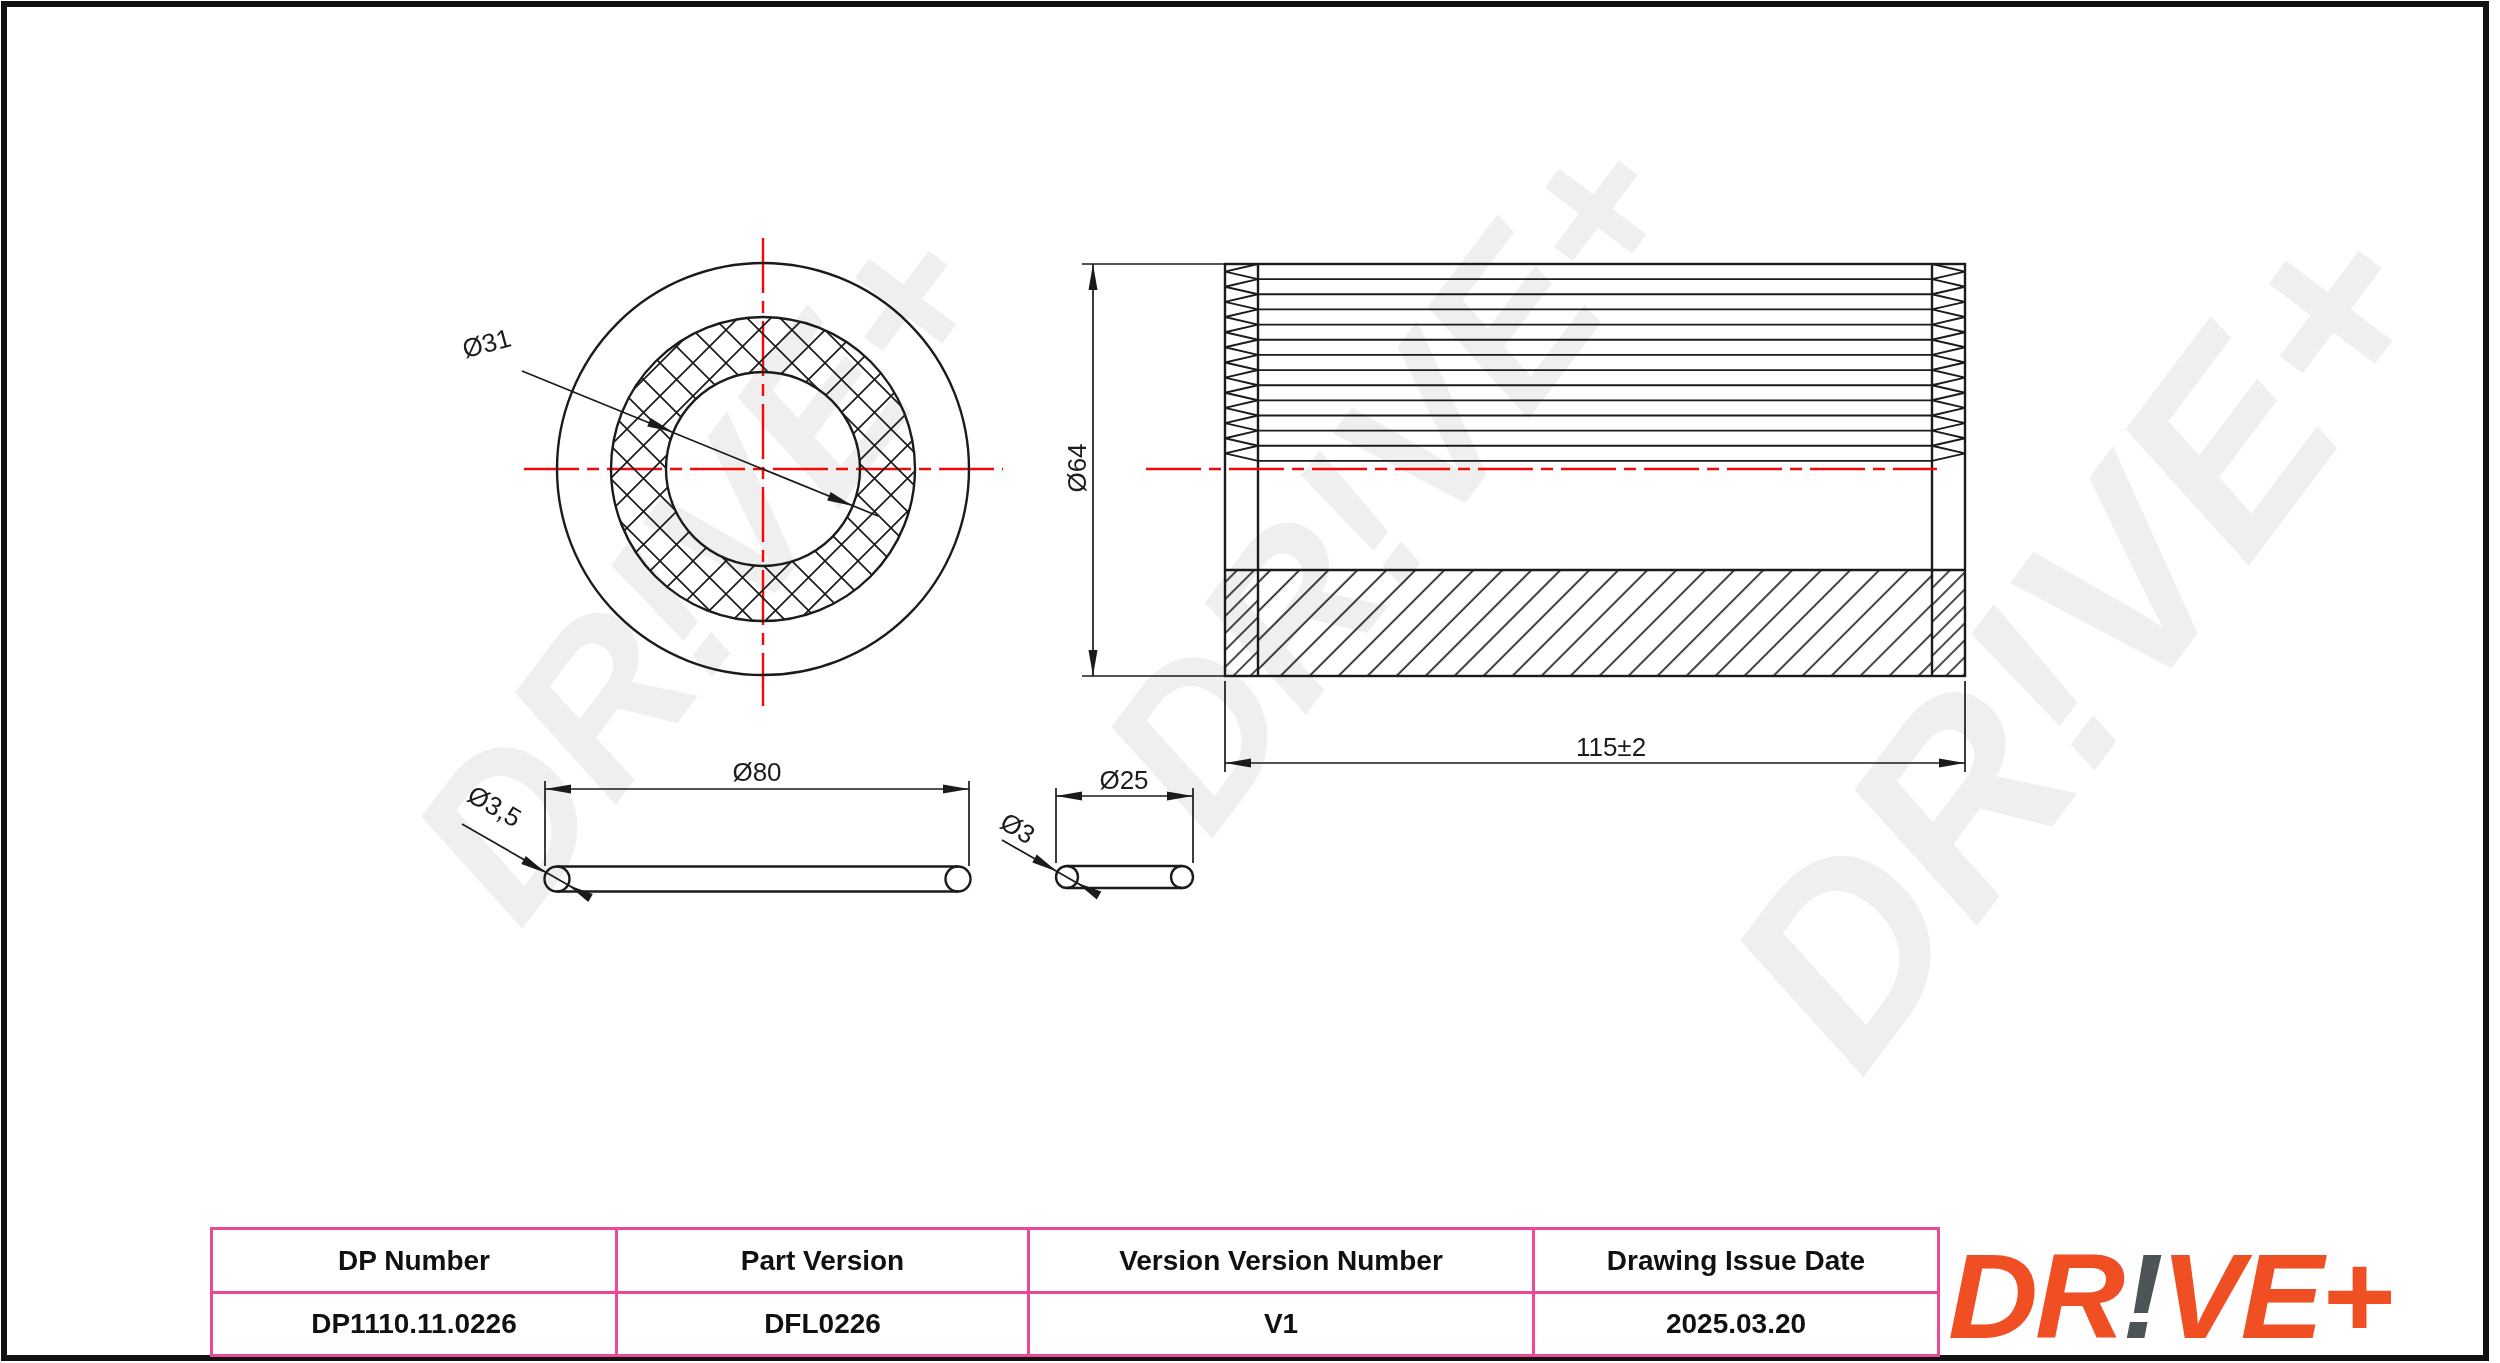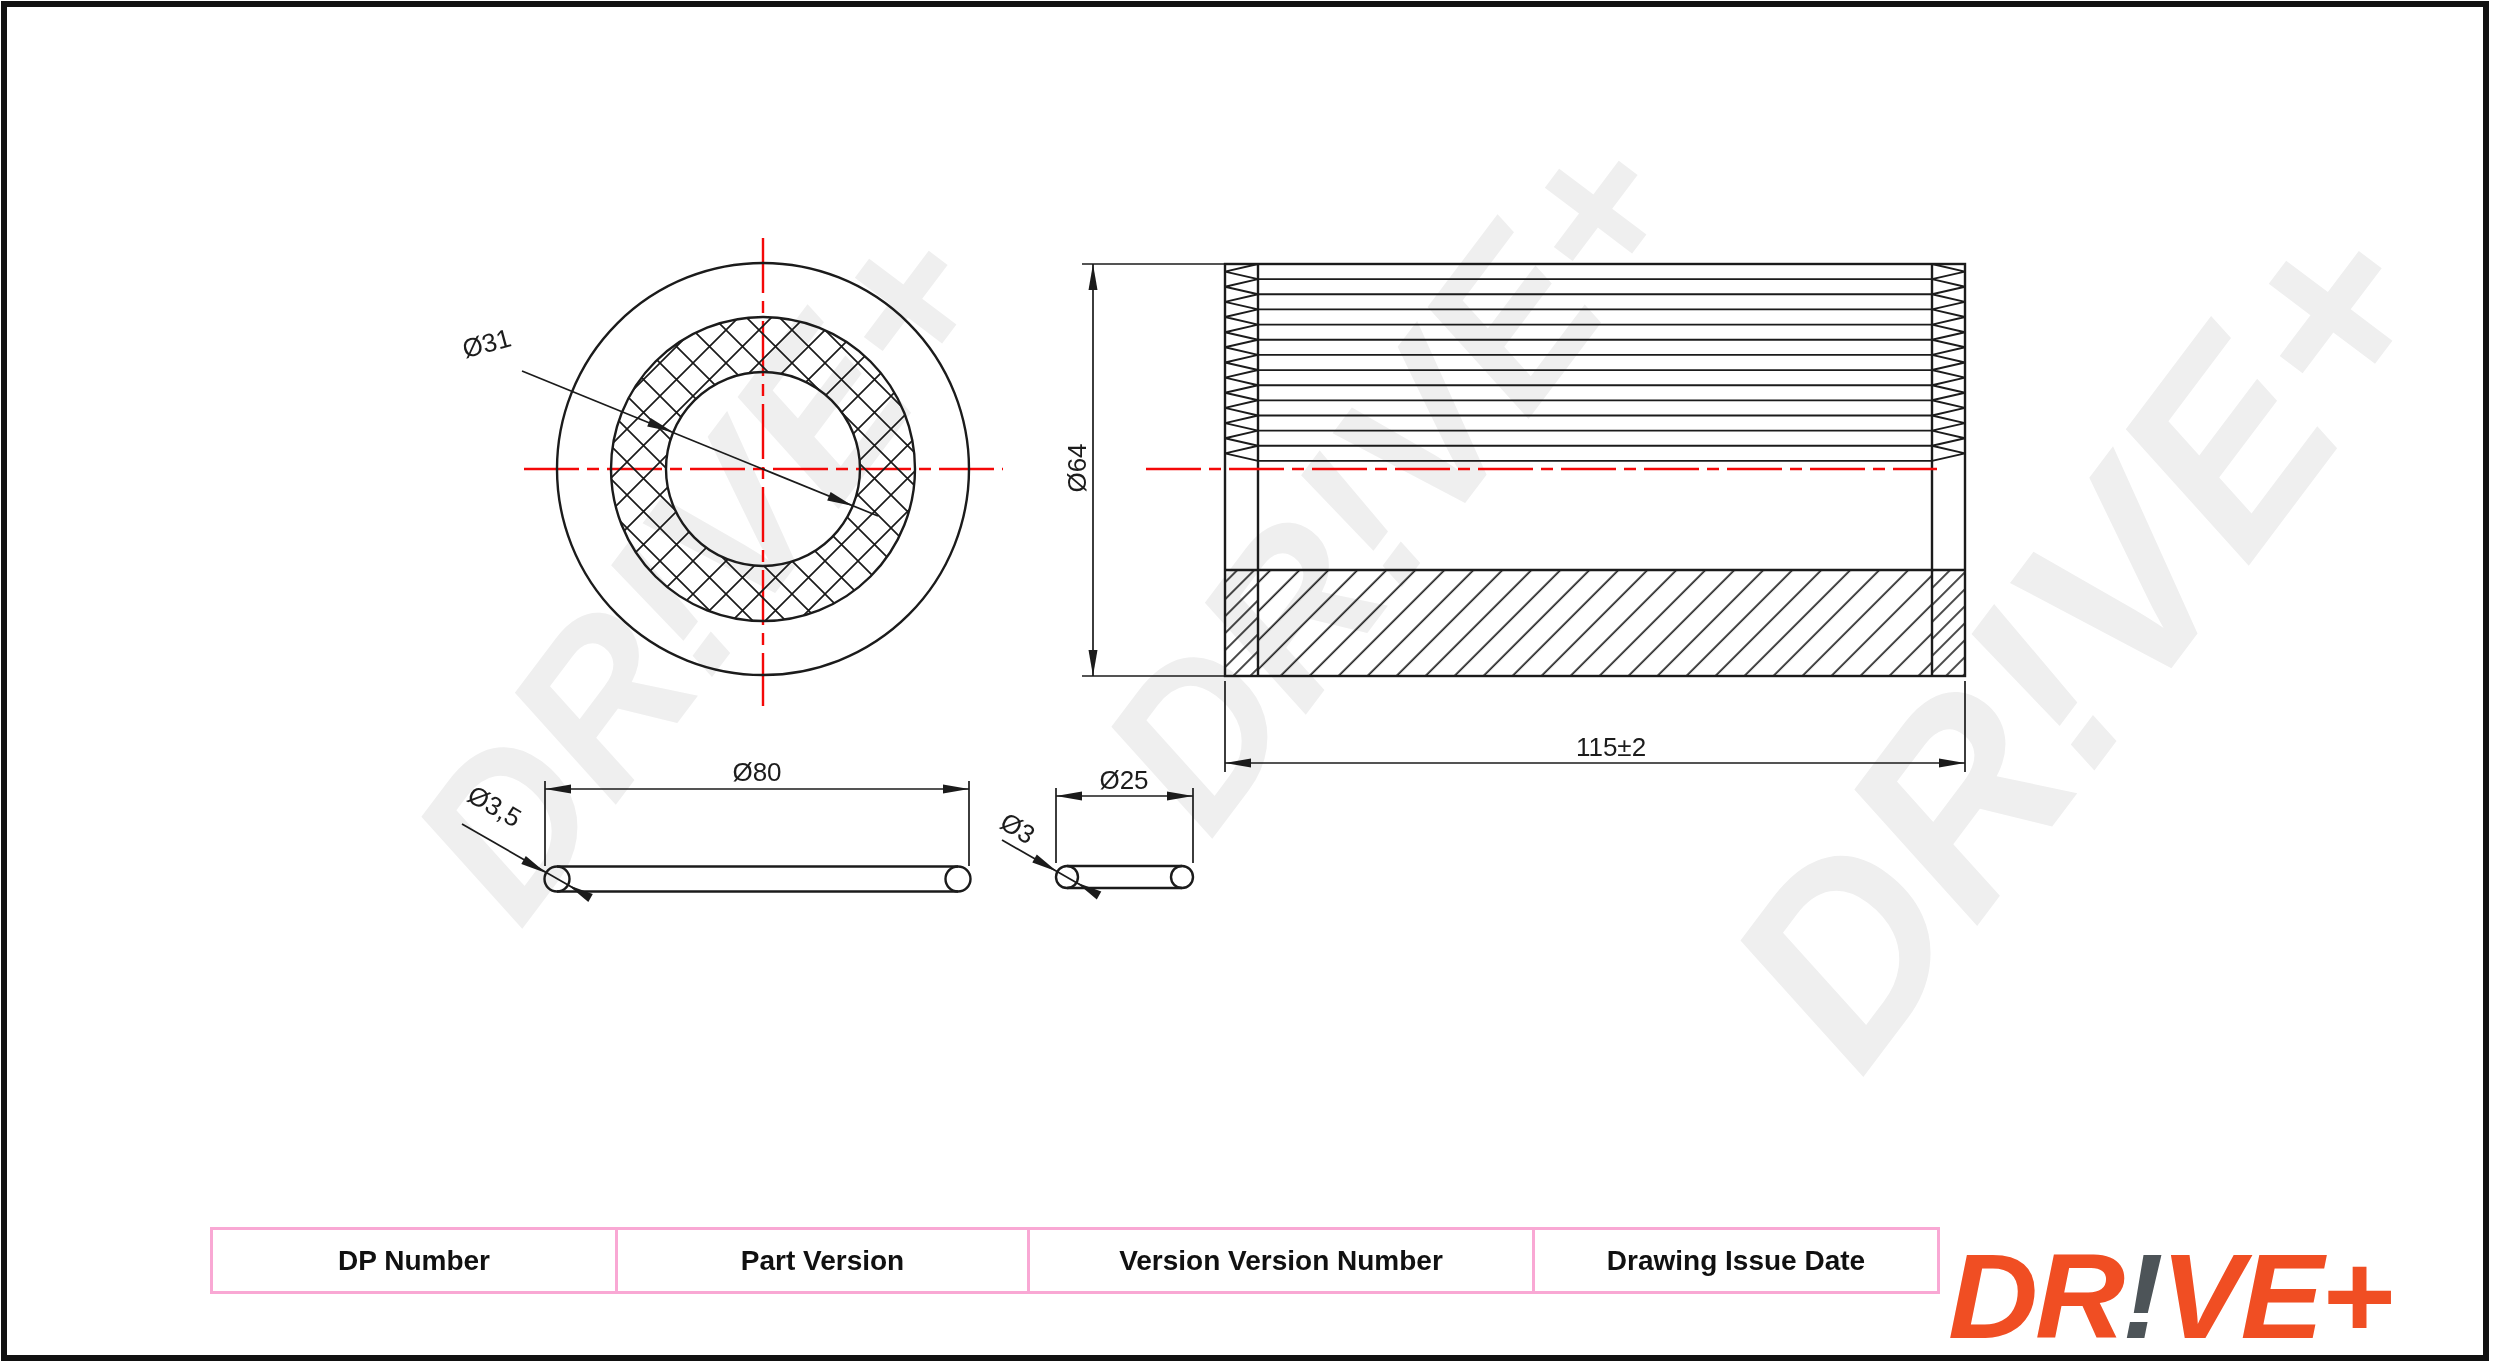--- a/index.html
+++ b/index.html
@@ -18,21 +18,21 @@
   #cad{position:absolute;left:0;top:0;z-index:1;}
   .ln{stroke:#1b1b1b;stroke-width:2.4;fill:none;}
   .dim{stroke:#1b1b1b;stroke-width:1.7;fill:none;}
   .red{stroke:#f40808;stroke-width:2.4;fill:none;stroke-dasharray:55 8 12 8;}
   .arr{fill:#1b1b1b;stroke:none;}
   .dimtext{font-family:"Liberation Sans",sans-serif;font-size:26px;fill:#1c1c1c;}
   #pleats line, #pleats polyline{stroke:#1b1b1b;stroke-width:1.9;fill:none;}
 
   
   #titleblock{position:absolute;left:210px;top:1227px;z-index:2;border-collapse:collapse;table-layout:fixed;}
-  #titleblock td{border:3px solid #f9a8d4;text-align:center;vertical-align:middle;
+  #titleblock td{border:3px solid #ec4899;text-align:center;vertical-align:middle;
       font-weight:bold;font-size:28px;color:#111;padding:0;margin-top:20px;}
   #titleblock{border:2px solid #111;}
   tr.hdr td{height:61px;}
   tr.val td{height:60px;}
 
   
   #logo{position:absolute;left:1948px;top:1244px;width:540px;height:104px;z-index:2;
         font-style:italic;font-weight:800;font-size:120px;line-height:104px;
         letter-spacing:-3px;transform:scaleX(1.04);transform-origin:left center;
         color:#f04e23;white-space:nowrap;}
@@ -175,18 +175,24 @@
       <col style="width:505px">
       <col style="width:405px">
   </colgroup>
   <tbody>
       <tr class="hdr">
     <td>DP Number</td>
     <td>Part Version</td>
     <td>Version Version Number</td>
     <td>Drawing Issue Date</td>
   </tr>
+  <tr class="val">
+    <td>DP1110.11.0226</td>
+    <td>DFL0226</td>
+    <td>V1</td>
+    <td>2025.03.20</td>
+  </tr>
 </tbody>
   </table>
 
 <div id="logo">
   <span>DR</span><span class="bang">!</span><span>VE+</span>
 </div>
 
 </body></html>

